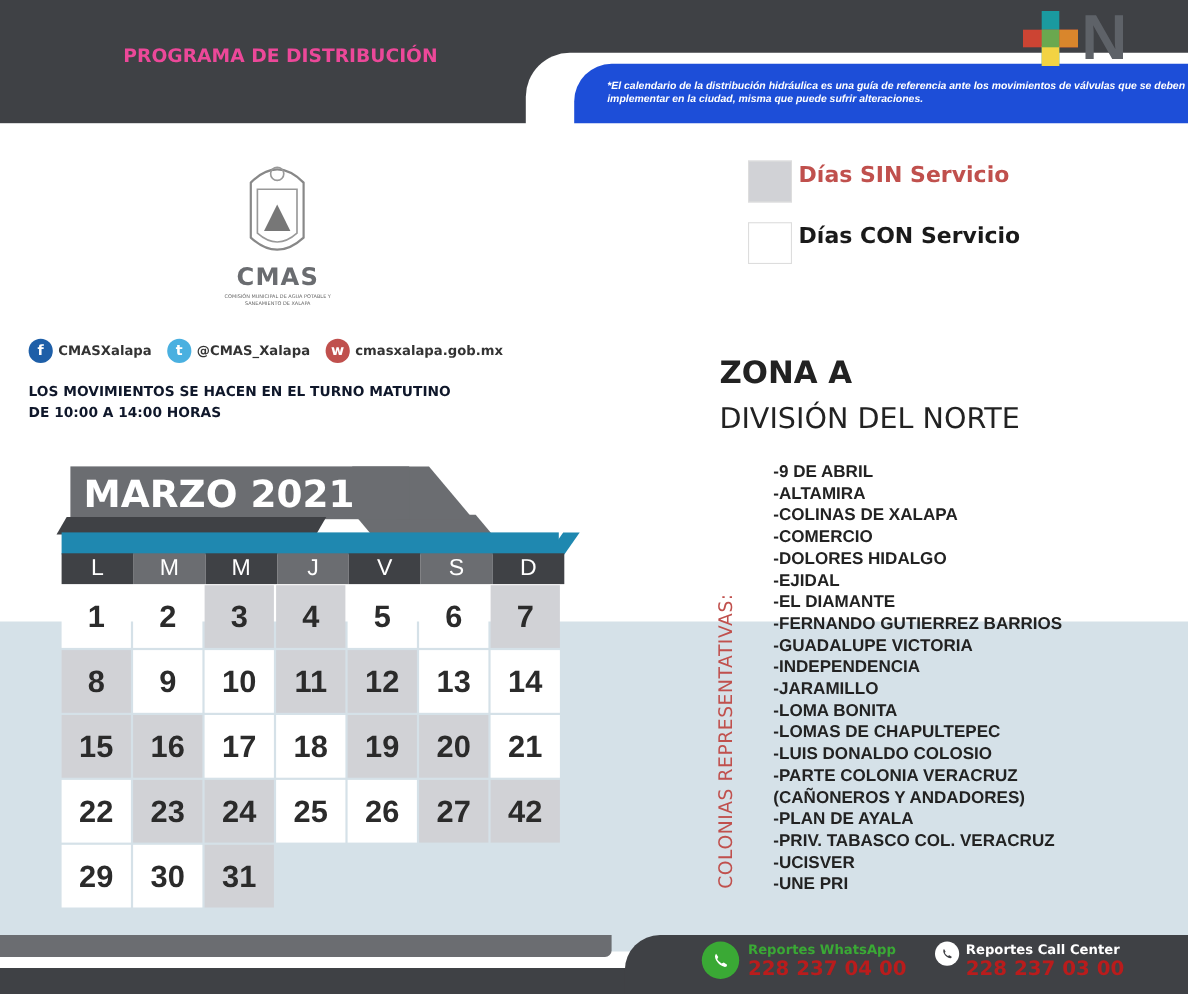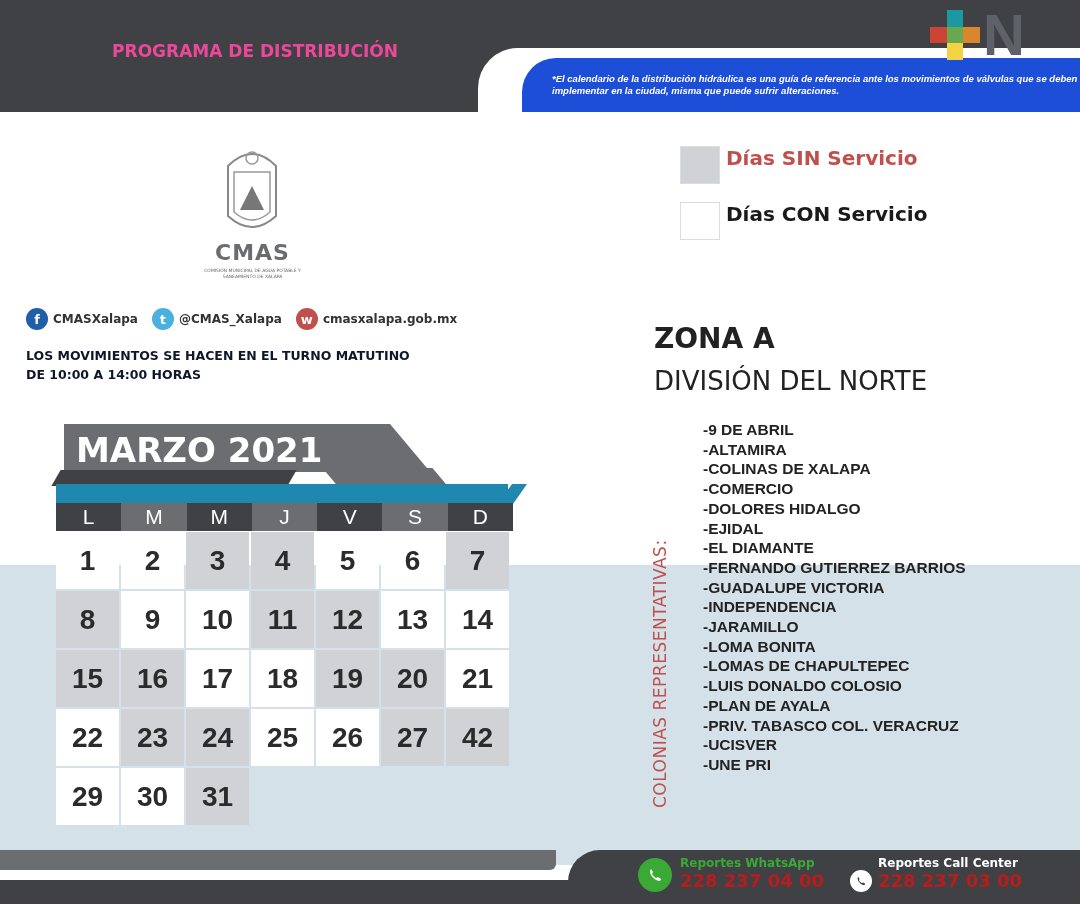--- a/index.html
+++ b/index.html
@@ -47,21 +47,21 @@
   .leg-text{font-size:20px;font-weight:bold;font-family:"DejaVu Sans",sans-serif}
   
   .zone{position:absolute;left:654px;top:322px;font-size:28px;font-weight:bold;color:#222}
   .zone-sub{position:absolute;left:654px;top:366px;font-size:26px;color:#222}
   .vert-label{position:absolute;left:650px;top:808px;transform:rotate(-90deg);transform-origin:top left;font-size:17px;color:#c0504d;letter-spacing:0.5px;white-space:nowrap;width:300px}
   .colonias{position:absolute;left:703px;top:420px;font-size:15.5px;font-weight:bold;line-height:19.7px;color:#222;font-family:"Liberation Sans",sans-serif;list-style:none}
   
   .foot-bar{position:absolute;left:0;top:850px;width:556px;height:20px;background:#6b6d71;border-radius:0 0 6px 0}
   .foot{position:absolute;left:0;top:880px;width:1080px;height:24px;background:#3f4145}
   .foot-right{position:absolute;left:568px;top:850px;width:512px;height:54px;background:#3f4145;border-top-left-radius:32px}
-  .contact{position:absolute;top:856px;display:flex;align-items:flex-end}
+  .contact{position:absolute;top:856px;display:flex;align-items:flex-start}
   .c-ic{width:34px;height:34px;border-radius:50%;display:flex;align-items:center;justify-content:center;margin-right:8px}
   .c-lbl{font-size:12px;font-weight:bold;line-height:14px}
   .c-num{font-size:18px;font-weight:bold;color:#b91c1c;line-height:22px}
 </style>
 </head>
 <body>
 
 <div class="bg-band"></div>
 
 <div class="hdr"></div>
@@ -179,20 +179,22 @@
     <li>-DOLORES HIDALGO</li>
     <li>-EJIDAL</li>
     <li>-EL DIAMANTE</li>
     <li>-FERNANDO GUTIERREZ BARRIOS</li>
     <li>-GUADALUPE VICTORIA</li>
     <li>-INDEPENDENCIA</li>
     <li>-JARAMILLO</li>
     <li>-LOMA BONITA</li>
     <li>-LOMAS DE CHAPULTEPEC</li>
     <li>-LUIS DONALDO COLOSIO</li>
+    <li>-PARTE COLONIA VERACRUZ</li>
+    <li>(CAÑONEROS Y ANDADORES)</li>
     <li>-PLAN DE AYALA</li>
     <li>-PRIV. TABASCO COL. VERACRUZ</li>
     <li>-UCISVER</li>
     <li>-UNE PRI</li>
   </ul>
 
 <div class="foot"></div>
 <div class="foot-bar"></div>
 <div class="foot-right"></div>
 <div class="contact" style="left:638px">

